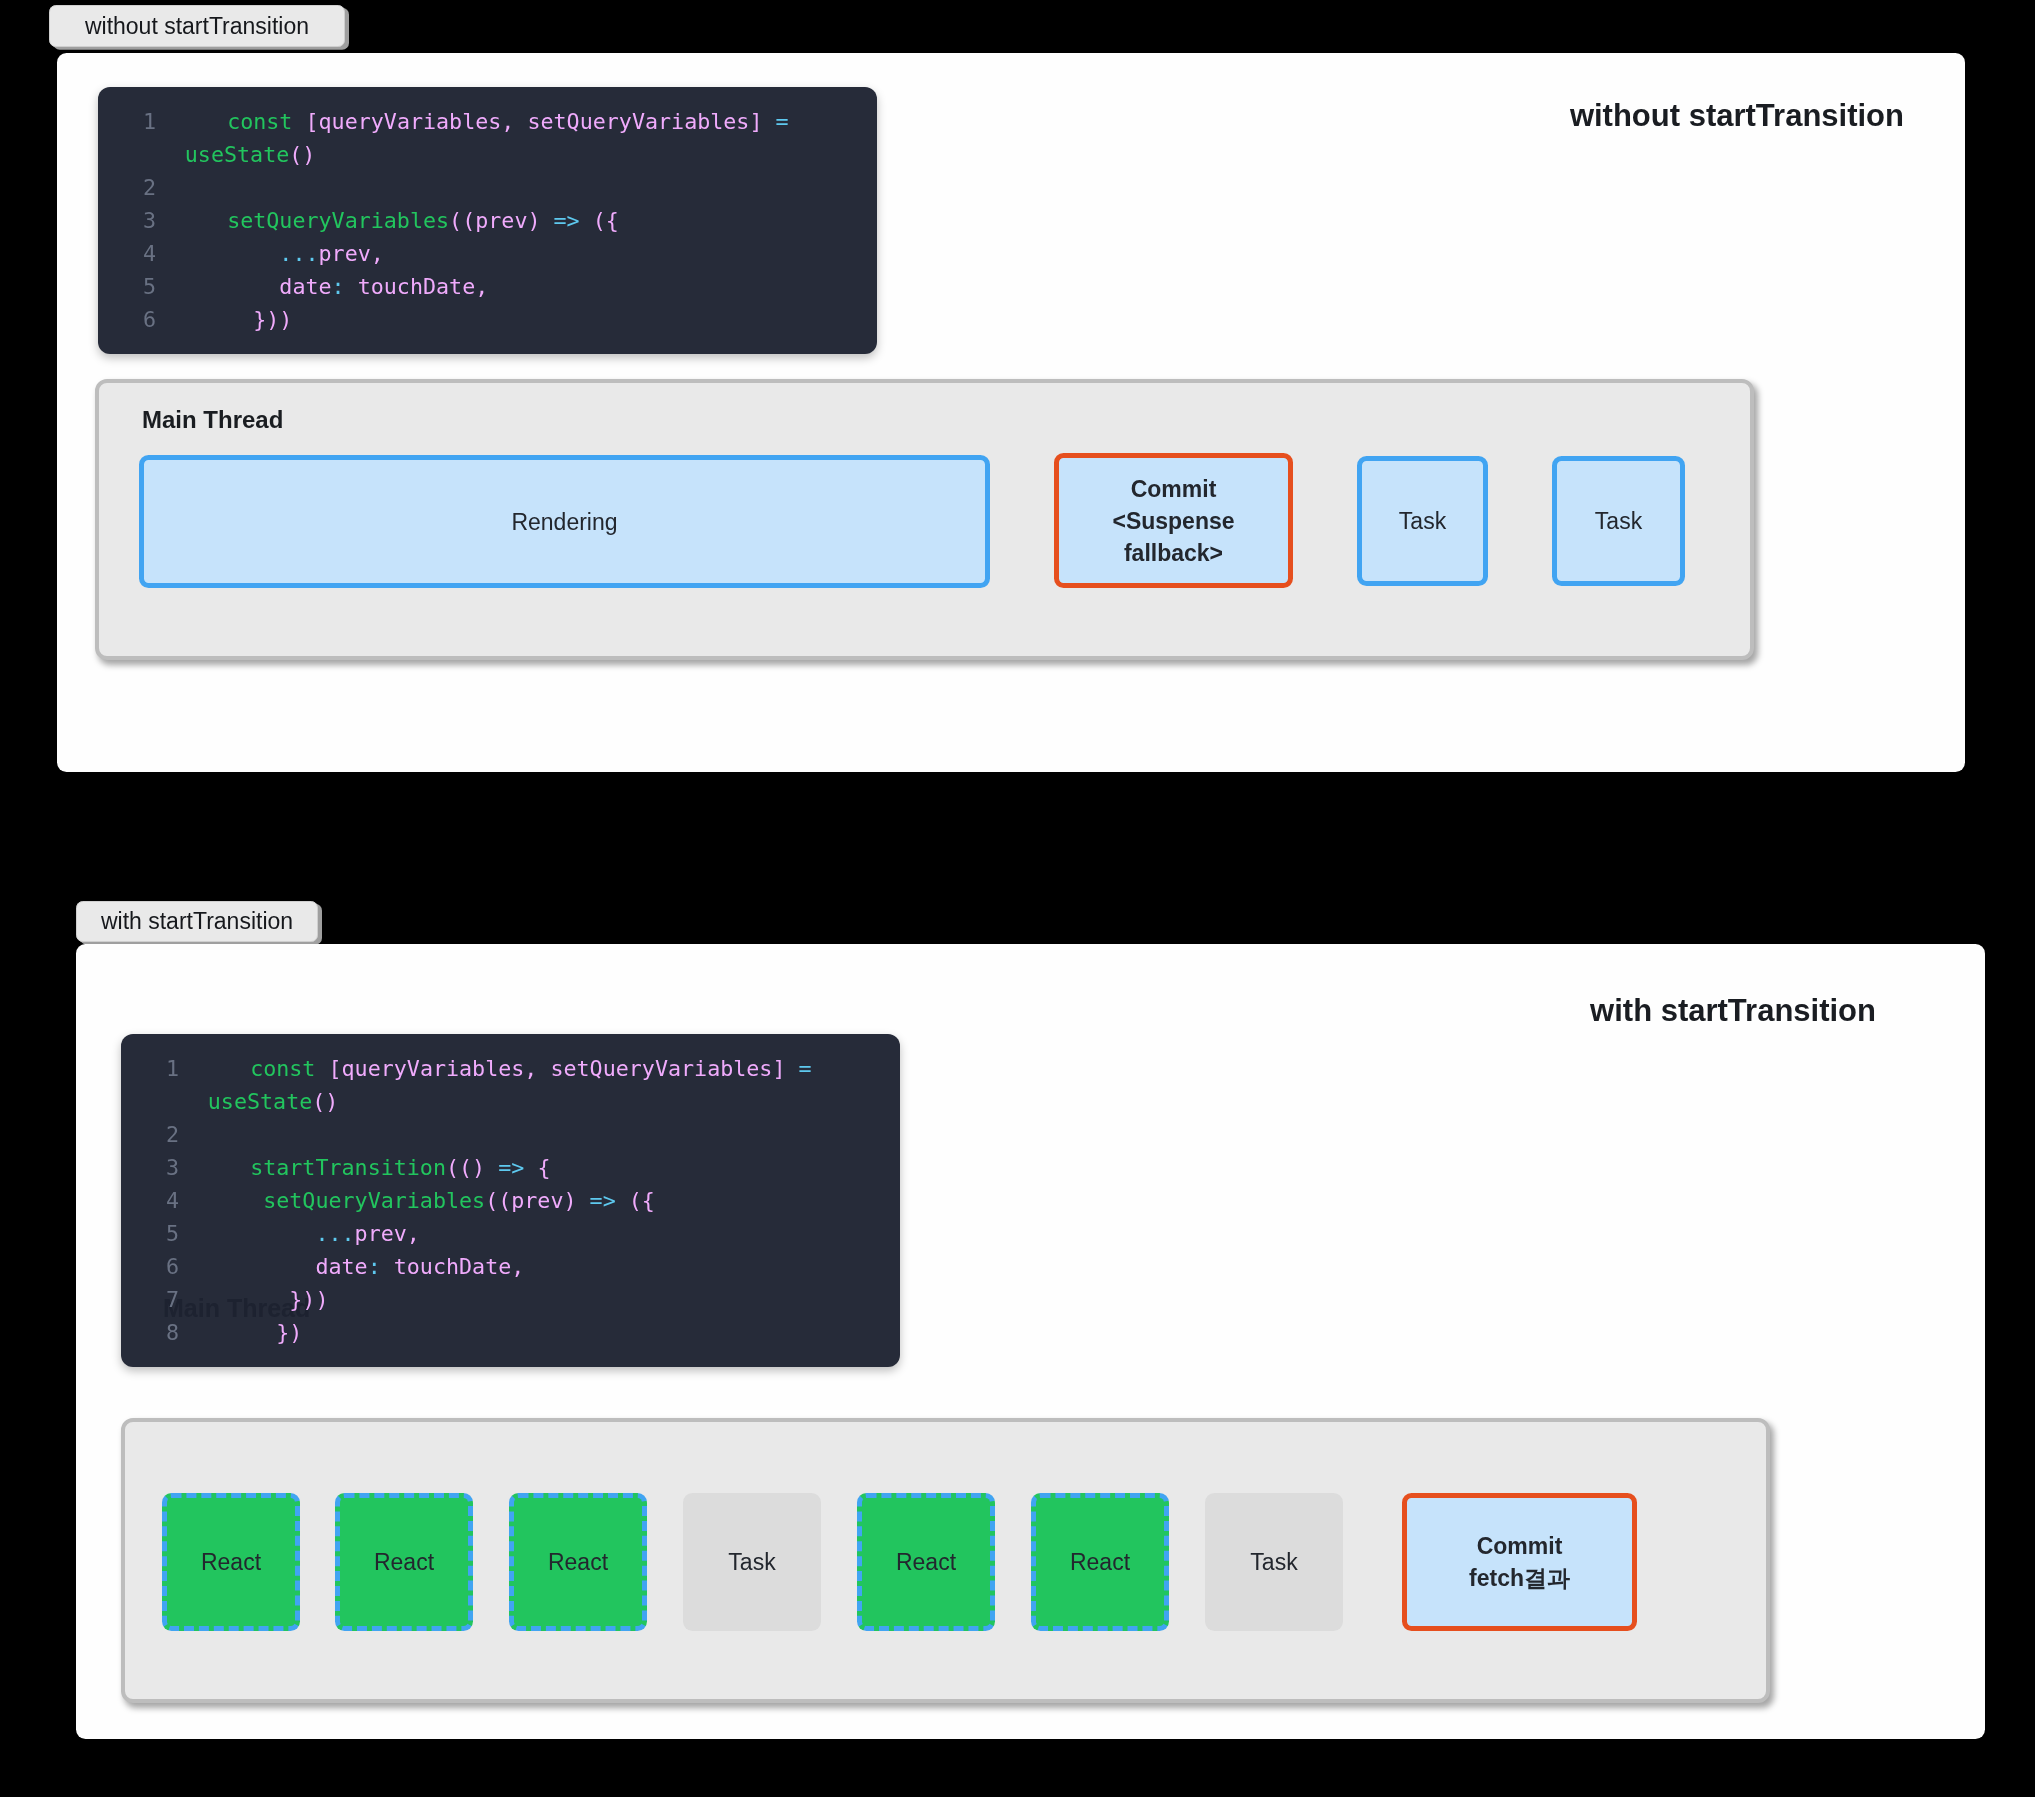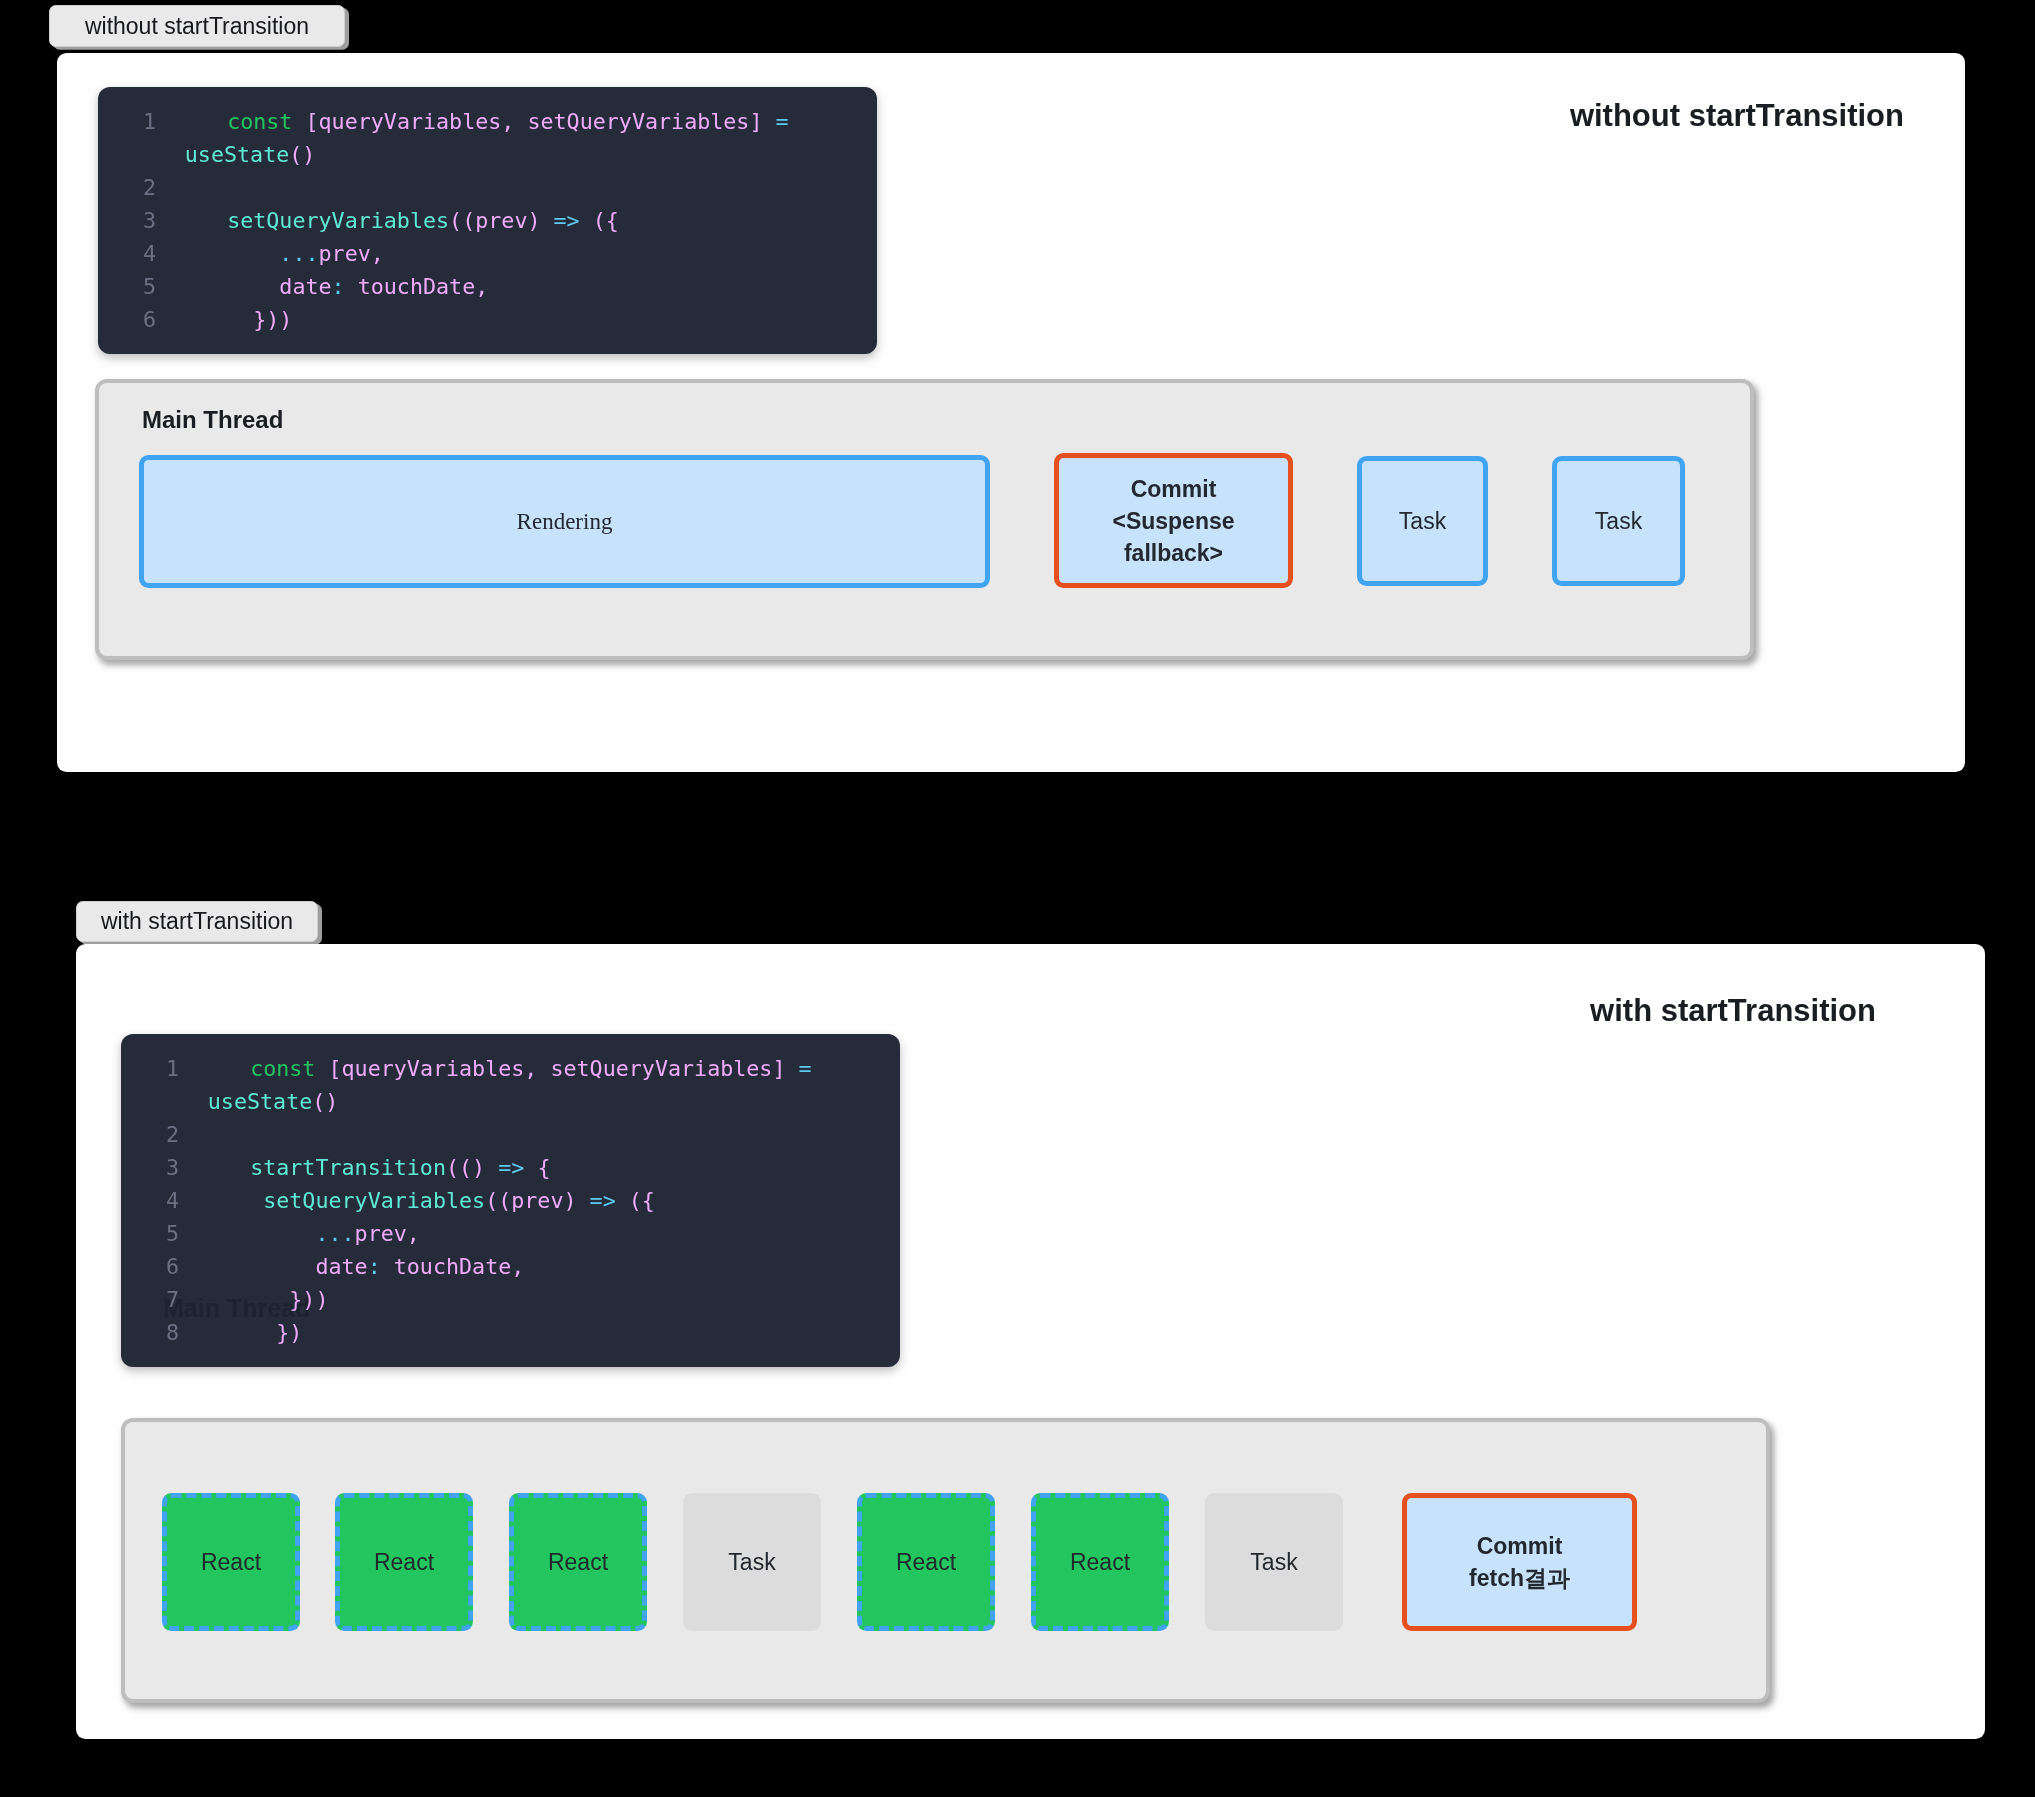--- a/index.html
+++ b/index.html
@@ -34,21 +34,21 @@
     font-family:"DejaVu Sans Mono","Liberation Mono",monospace; font-size:21.7px;
     box-shadow:0 4px 9.5px rgba(0,0,0,0.25);
   }
   .code-top { left:41px; top:34px; }
   .code-bot { left:45px; top:90px; }
   .code-row { display:flex; height:33px; line-height:33px; white-space:pre; position:relative; z-index:2; }
   .ln { margin-left:45px; width:31px; color:#697183; flex:none; }
   .lc { margin-left:27px; }
   .code-row.wrap .lc { margin-left:10.8px; }
   .tok-kw { color:#22c55e; }
-  .tok-fn { color:#5eead4; }
+  .tok-fn { color:#22c55e; }
   .tok-op { color:#5ec9ef; }
   .tok-tx { color:#f0abfc; }
   .ghost-label {
     position:absolute; left:42px; top:260px; z-index:1;
     font-family:"Liberation Sans", sans-serif;
     font-size:25px; font-weight:700; color:#1d2230; white-space:nowrap;
   }
 
   
   .thread {
@@ -66,21 +66,21 @@
     position:absolute; border-radius:9.5px;
     display:flex; flex-direction:column; align-items:center; justify-content:center;
     font-size:23px; color:#23272e; text-align:right; line-height:32px;
   }
   .style-solid  { background:#c6e3fb; border:5.4px solid #41a4f2; }
   .style-dashed { background:#22c55e; border:5.4px dashed #41a4f2; }
   .style-commit { background:#c6e3fb; border:5.4px solid #e64f1e; font-weight:700; }
   .style-gray   { background:#dcdcdc; border:none; }
 
   
-  .b-0-0 { left:40px;  top:72px; width:851px; height:133px;font-family:Liberation Serif, serif; }
+  .b-0-0 { left:40px;  top:72px; width:851px; height:133px; }
   .b-0-1 { left:955px; top:70px; width:239px;  height:135px; }
   .b-0-2 { left:1258px; top:73px; width:131px;  height:130px; }
   .b-0-3 { left:1453px; top:73px; width:133px;  height:130px; }
 
   
   .b-1-0 { left:37px;   top:71px; width:138px; height:138px; }
   .b-1-1 { left:210px;  top:71px; width:138px; height:138px; }
   .b-1-2 { left:384px;  top:71px; width:138px; height:138px; }
   .b-1-3 { left:558px;  top:71px; width:138px; height:138px; }
   .b-1-4 { left:732px; top:71px; width:138px; height:138px; }

